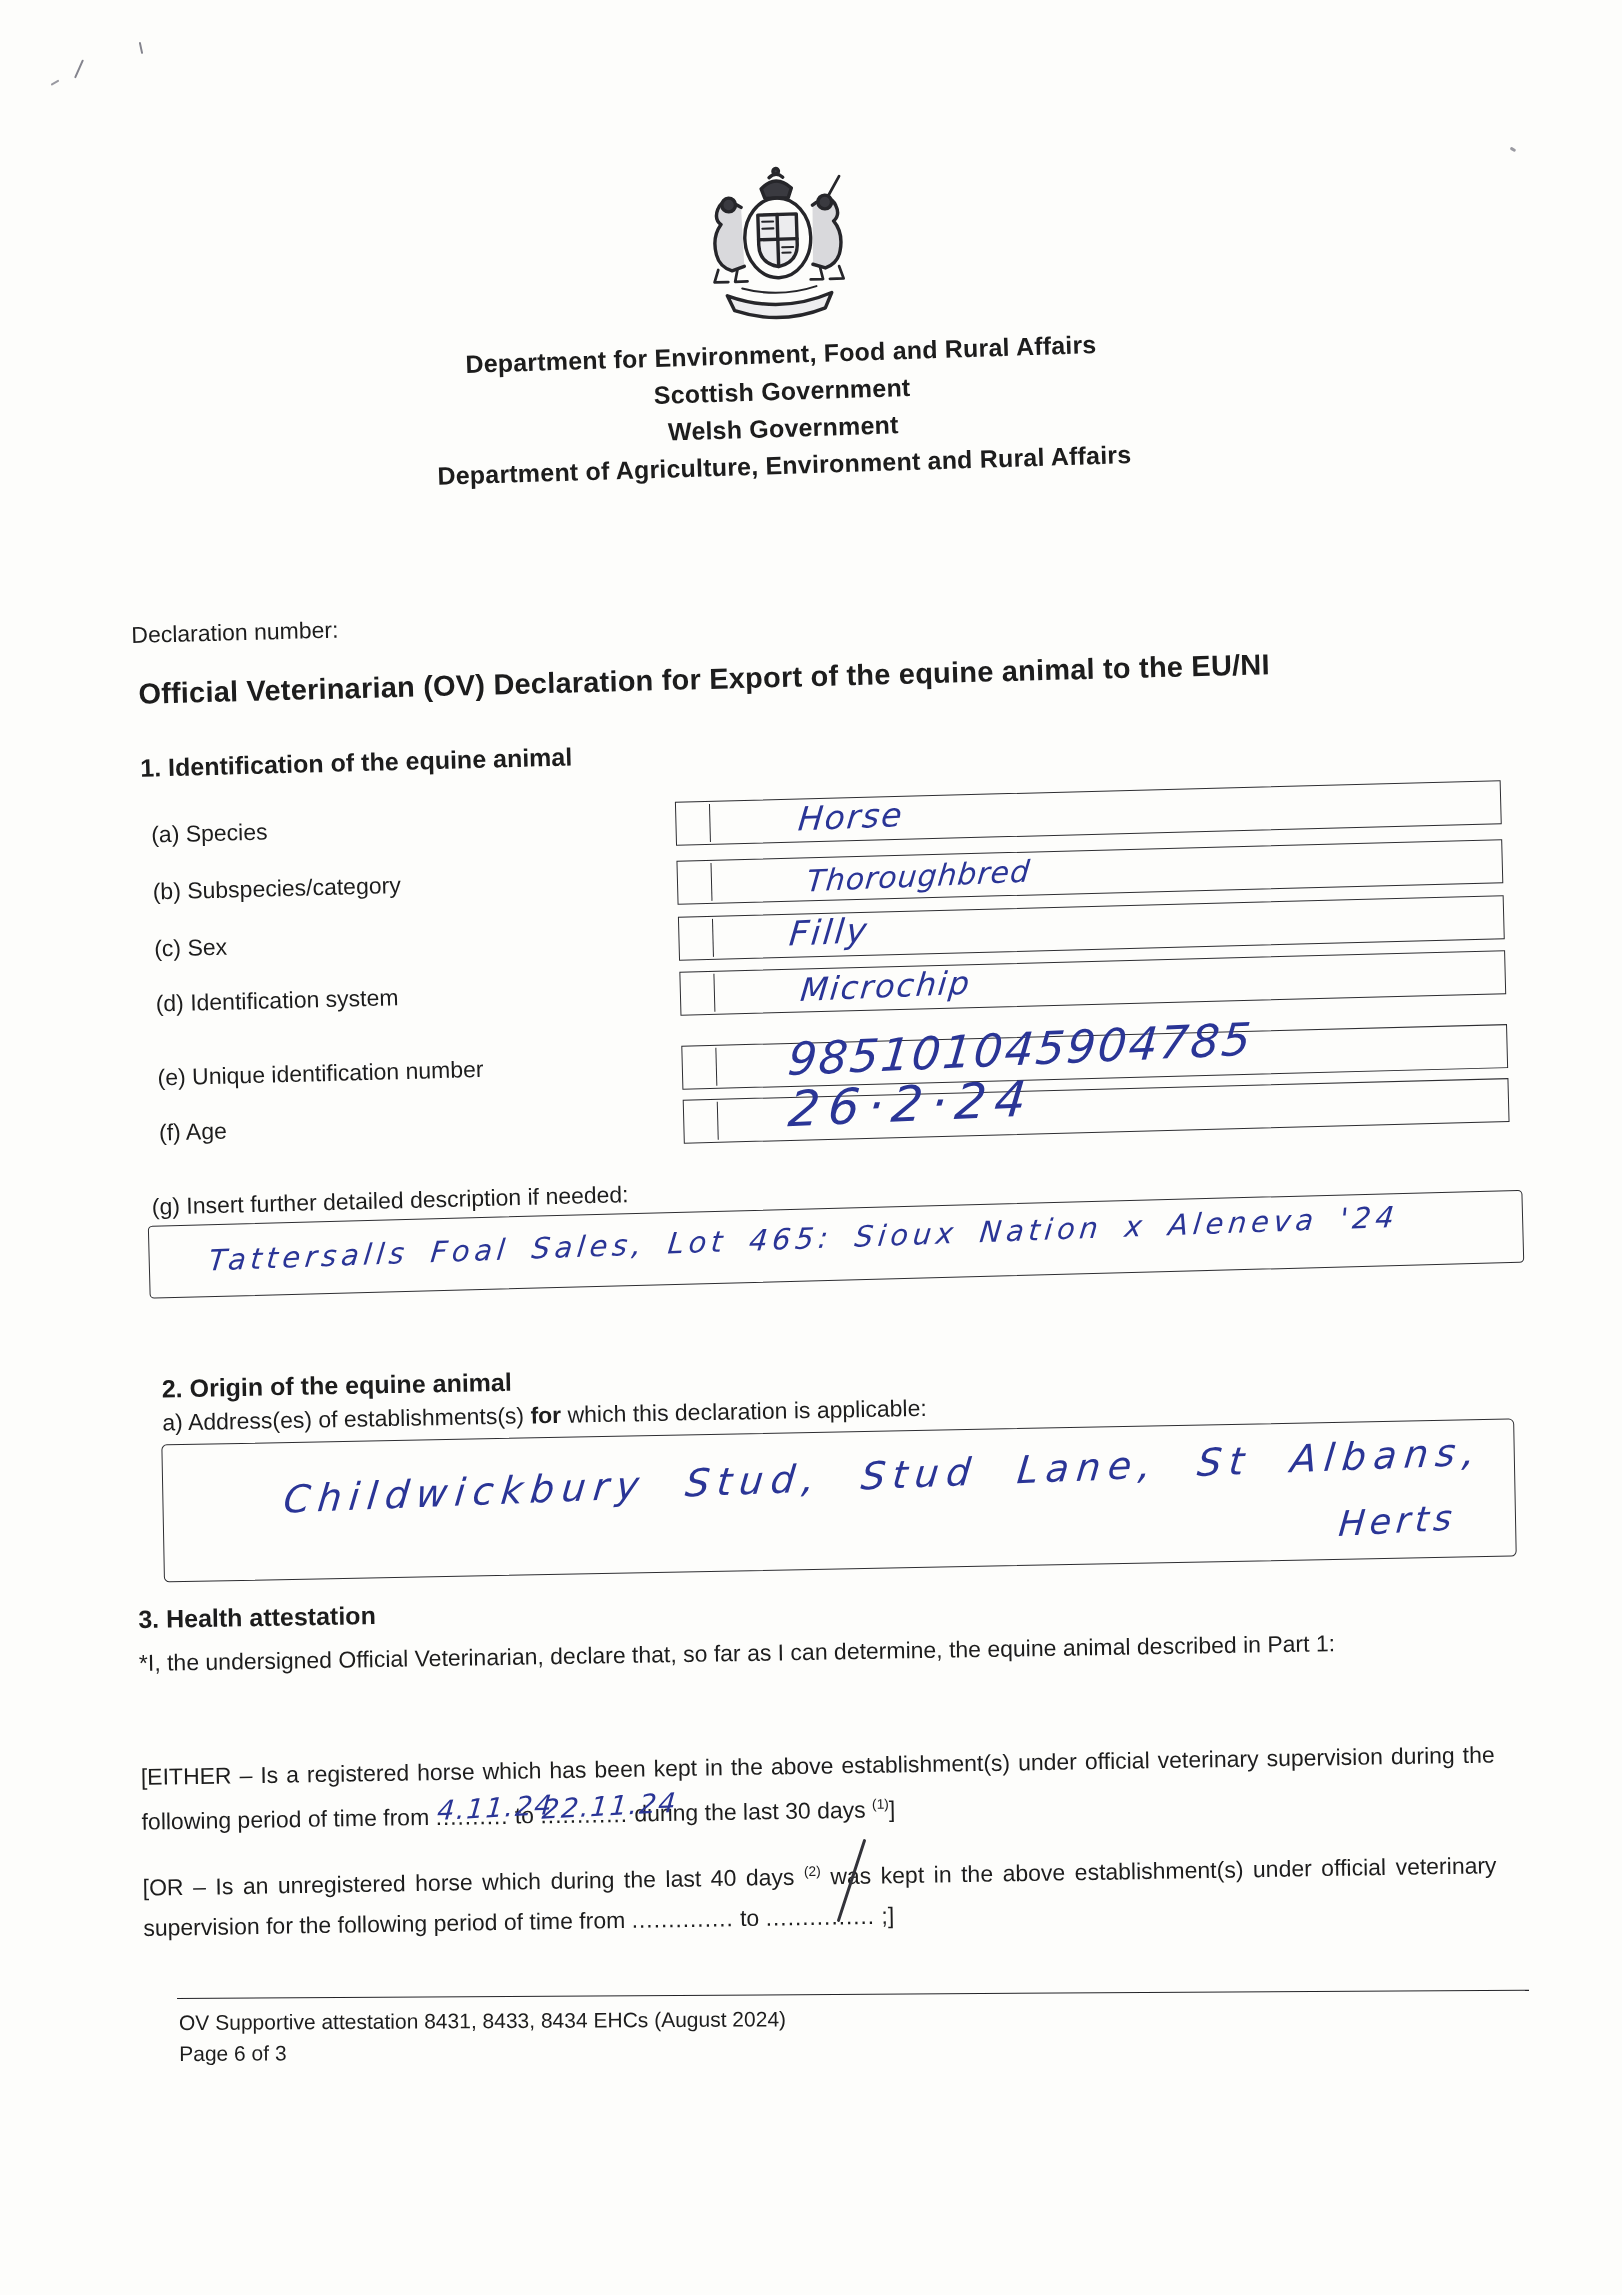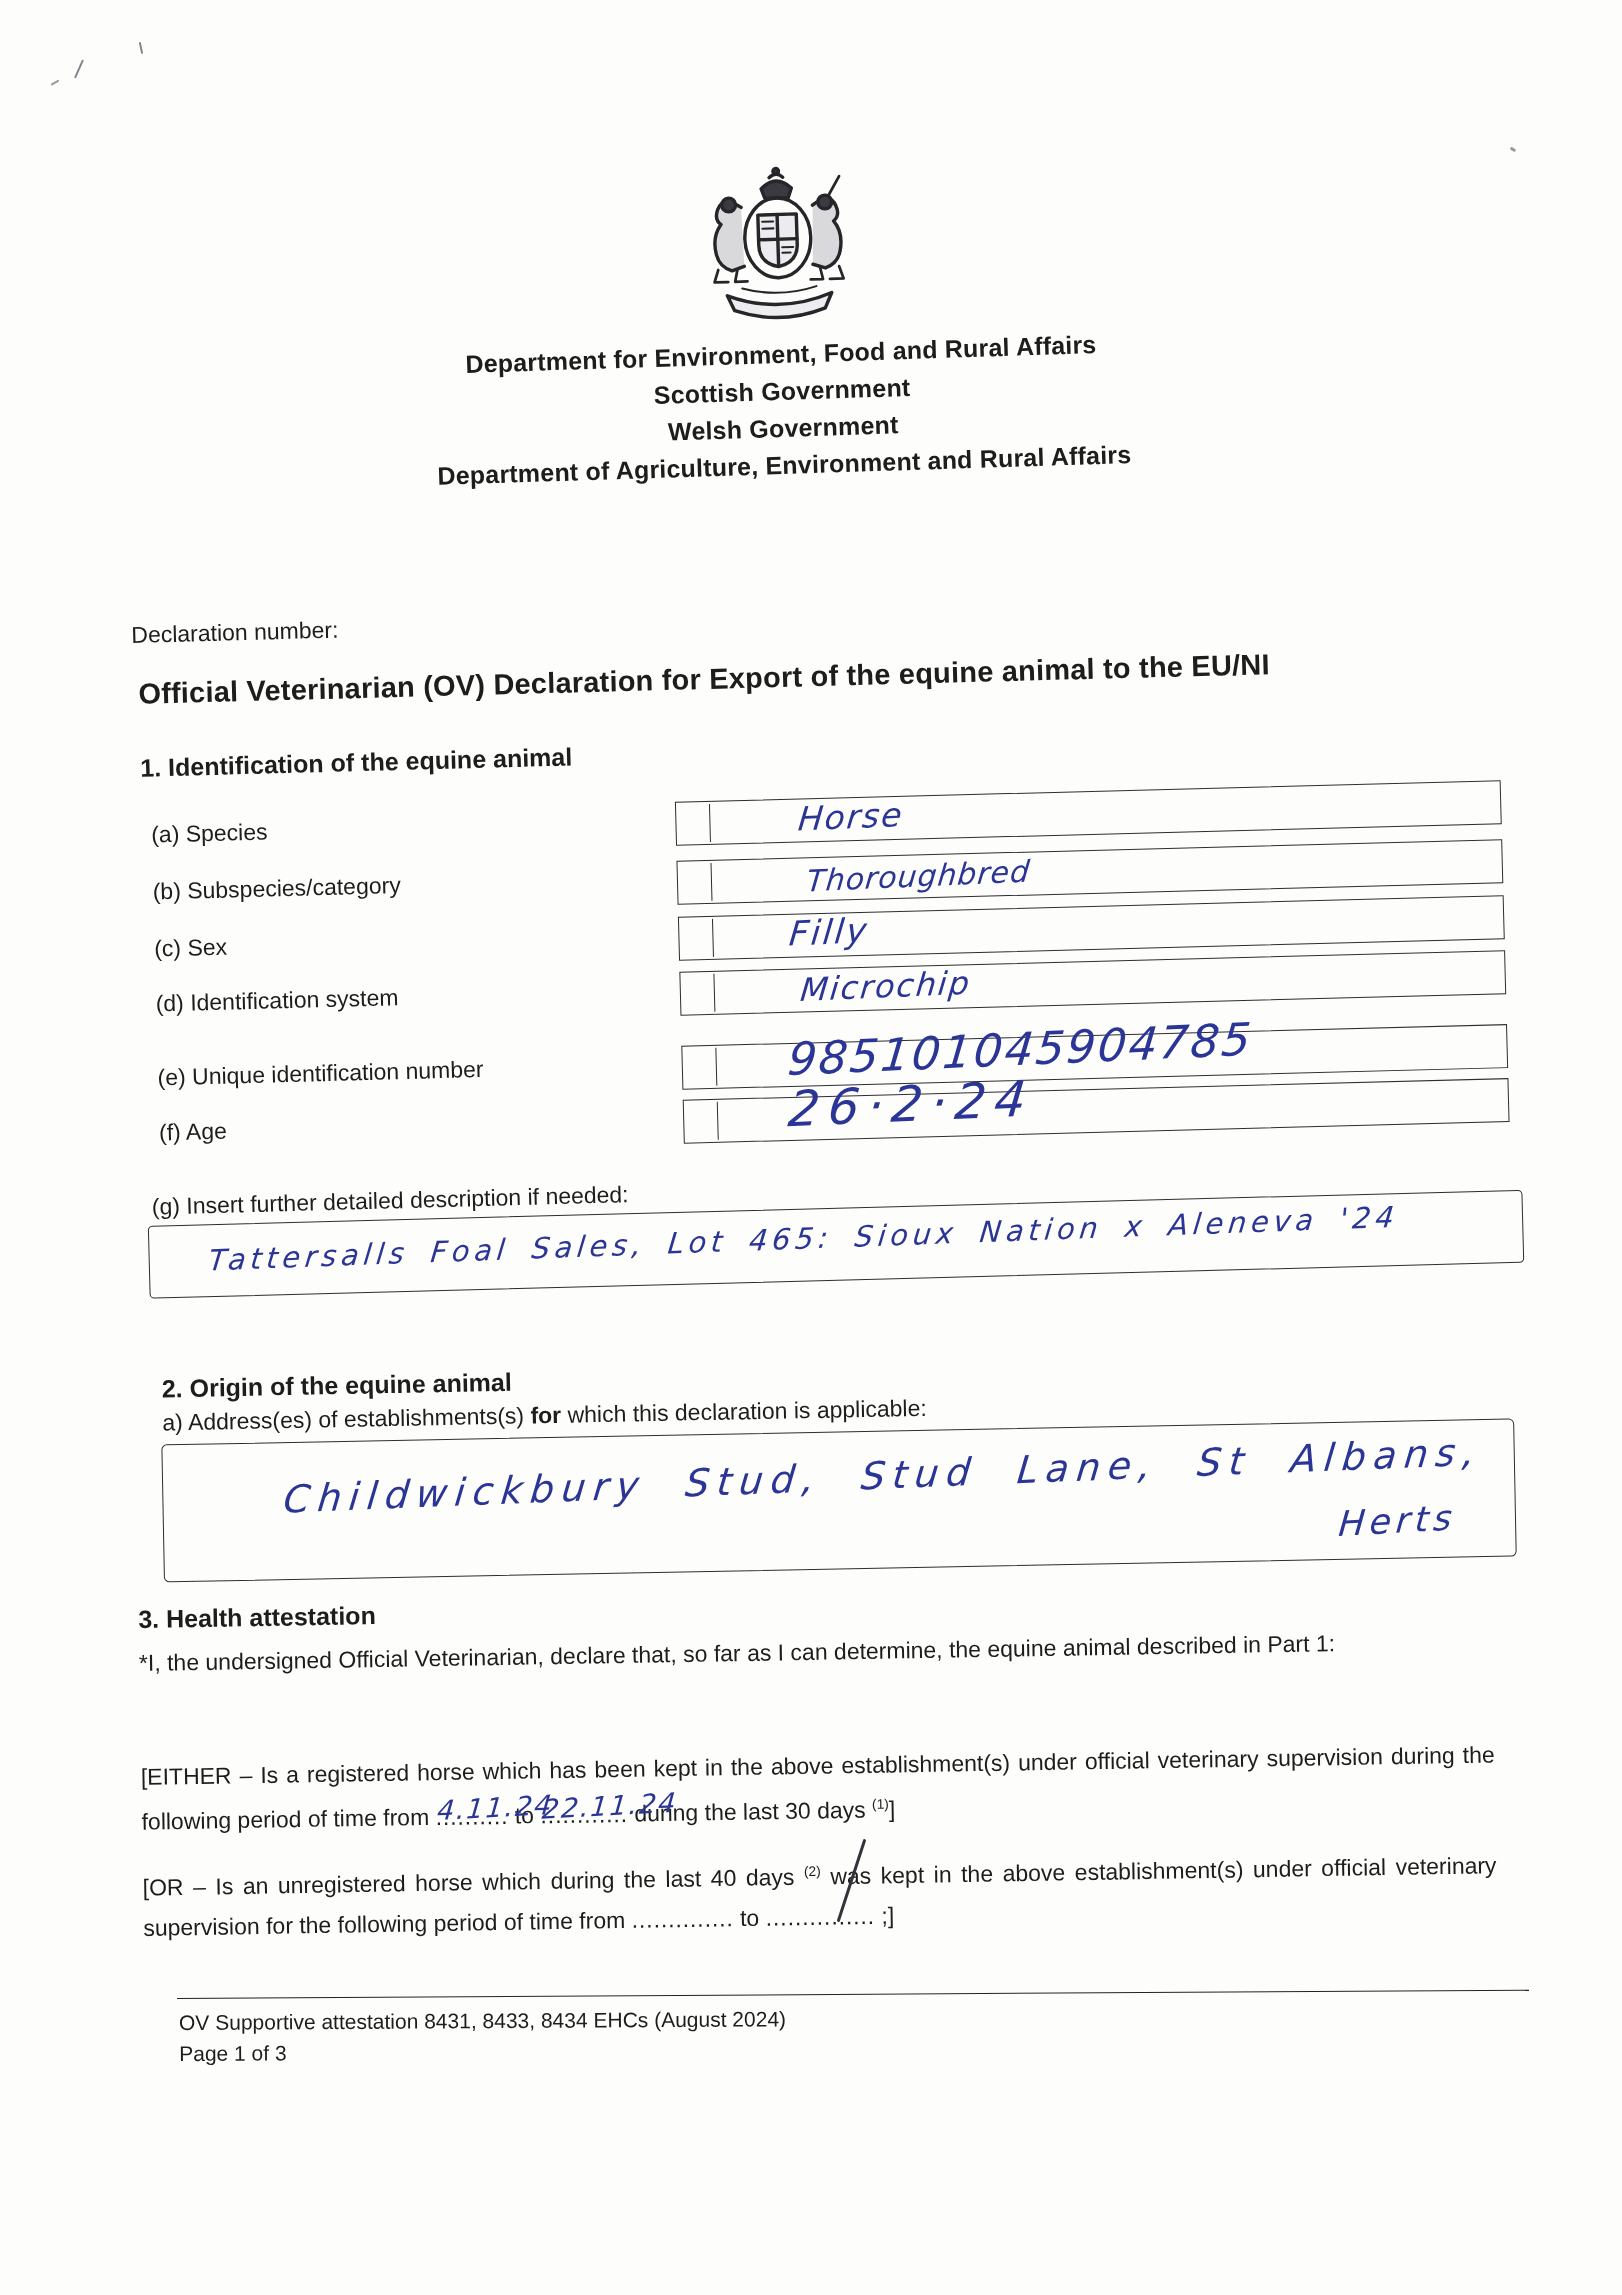--- a/index.html
+++ b/index.html
@@ -185,17 +185,17 @@
     <p class="para p-either"><span>[EITHER – Is a registered horse which has been kept in the above establishment(s) under official veterinary supervision during the following period of time from </span><span class="blank"><span class="dots">..........</span><span class="hw hw-over">4.11.24</span></span><span> to </span><span class="blank"><span class="dots">............</span><span class="hw hw-over">22.11.24</span></span><span> during the last 30 days </span><sup>(1)</sup><span>]</span></p>
 
     <p class="para p-or"><span>[OR – Is an unregistered horse which during the last 40 days </span><sup>(2)</sup><span> was kept in the above establishment(s) under official veterinary supervision for the following period of time from </span><span class="dots">..............</span><span> to </span><span class="dots">...............</span><span> ;]</span></p>
   </div>
 
   <div class="abs slash-mark"></div>
 
   <div class="abs footer-block">
     <div class="footer-rule"></div>
     <div class="footer-line f1">OV Supportive attestation 8431, 8433, 8434 EHCs (August 2024)</div>
-    <div class="footer-line f2">Page 1 of 3</div>
+    <div class="footer-line f2">Page 6 of 3</div>
   </div>
 
 </div>
 
 
 </body></html>

